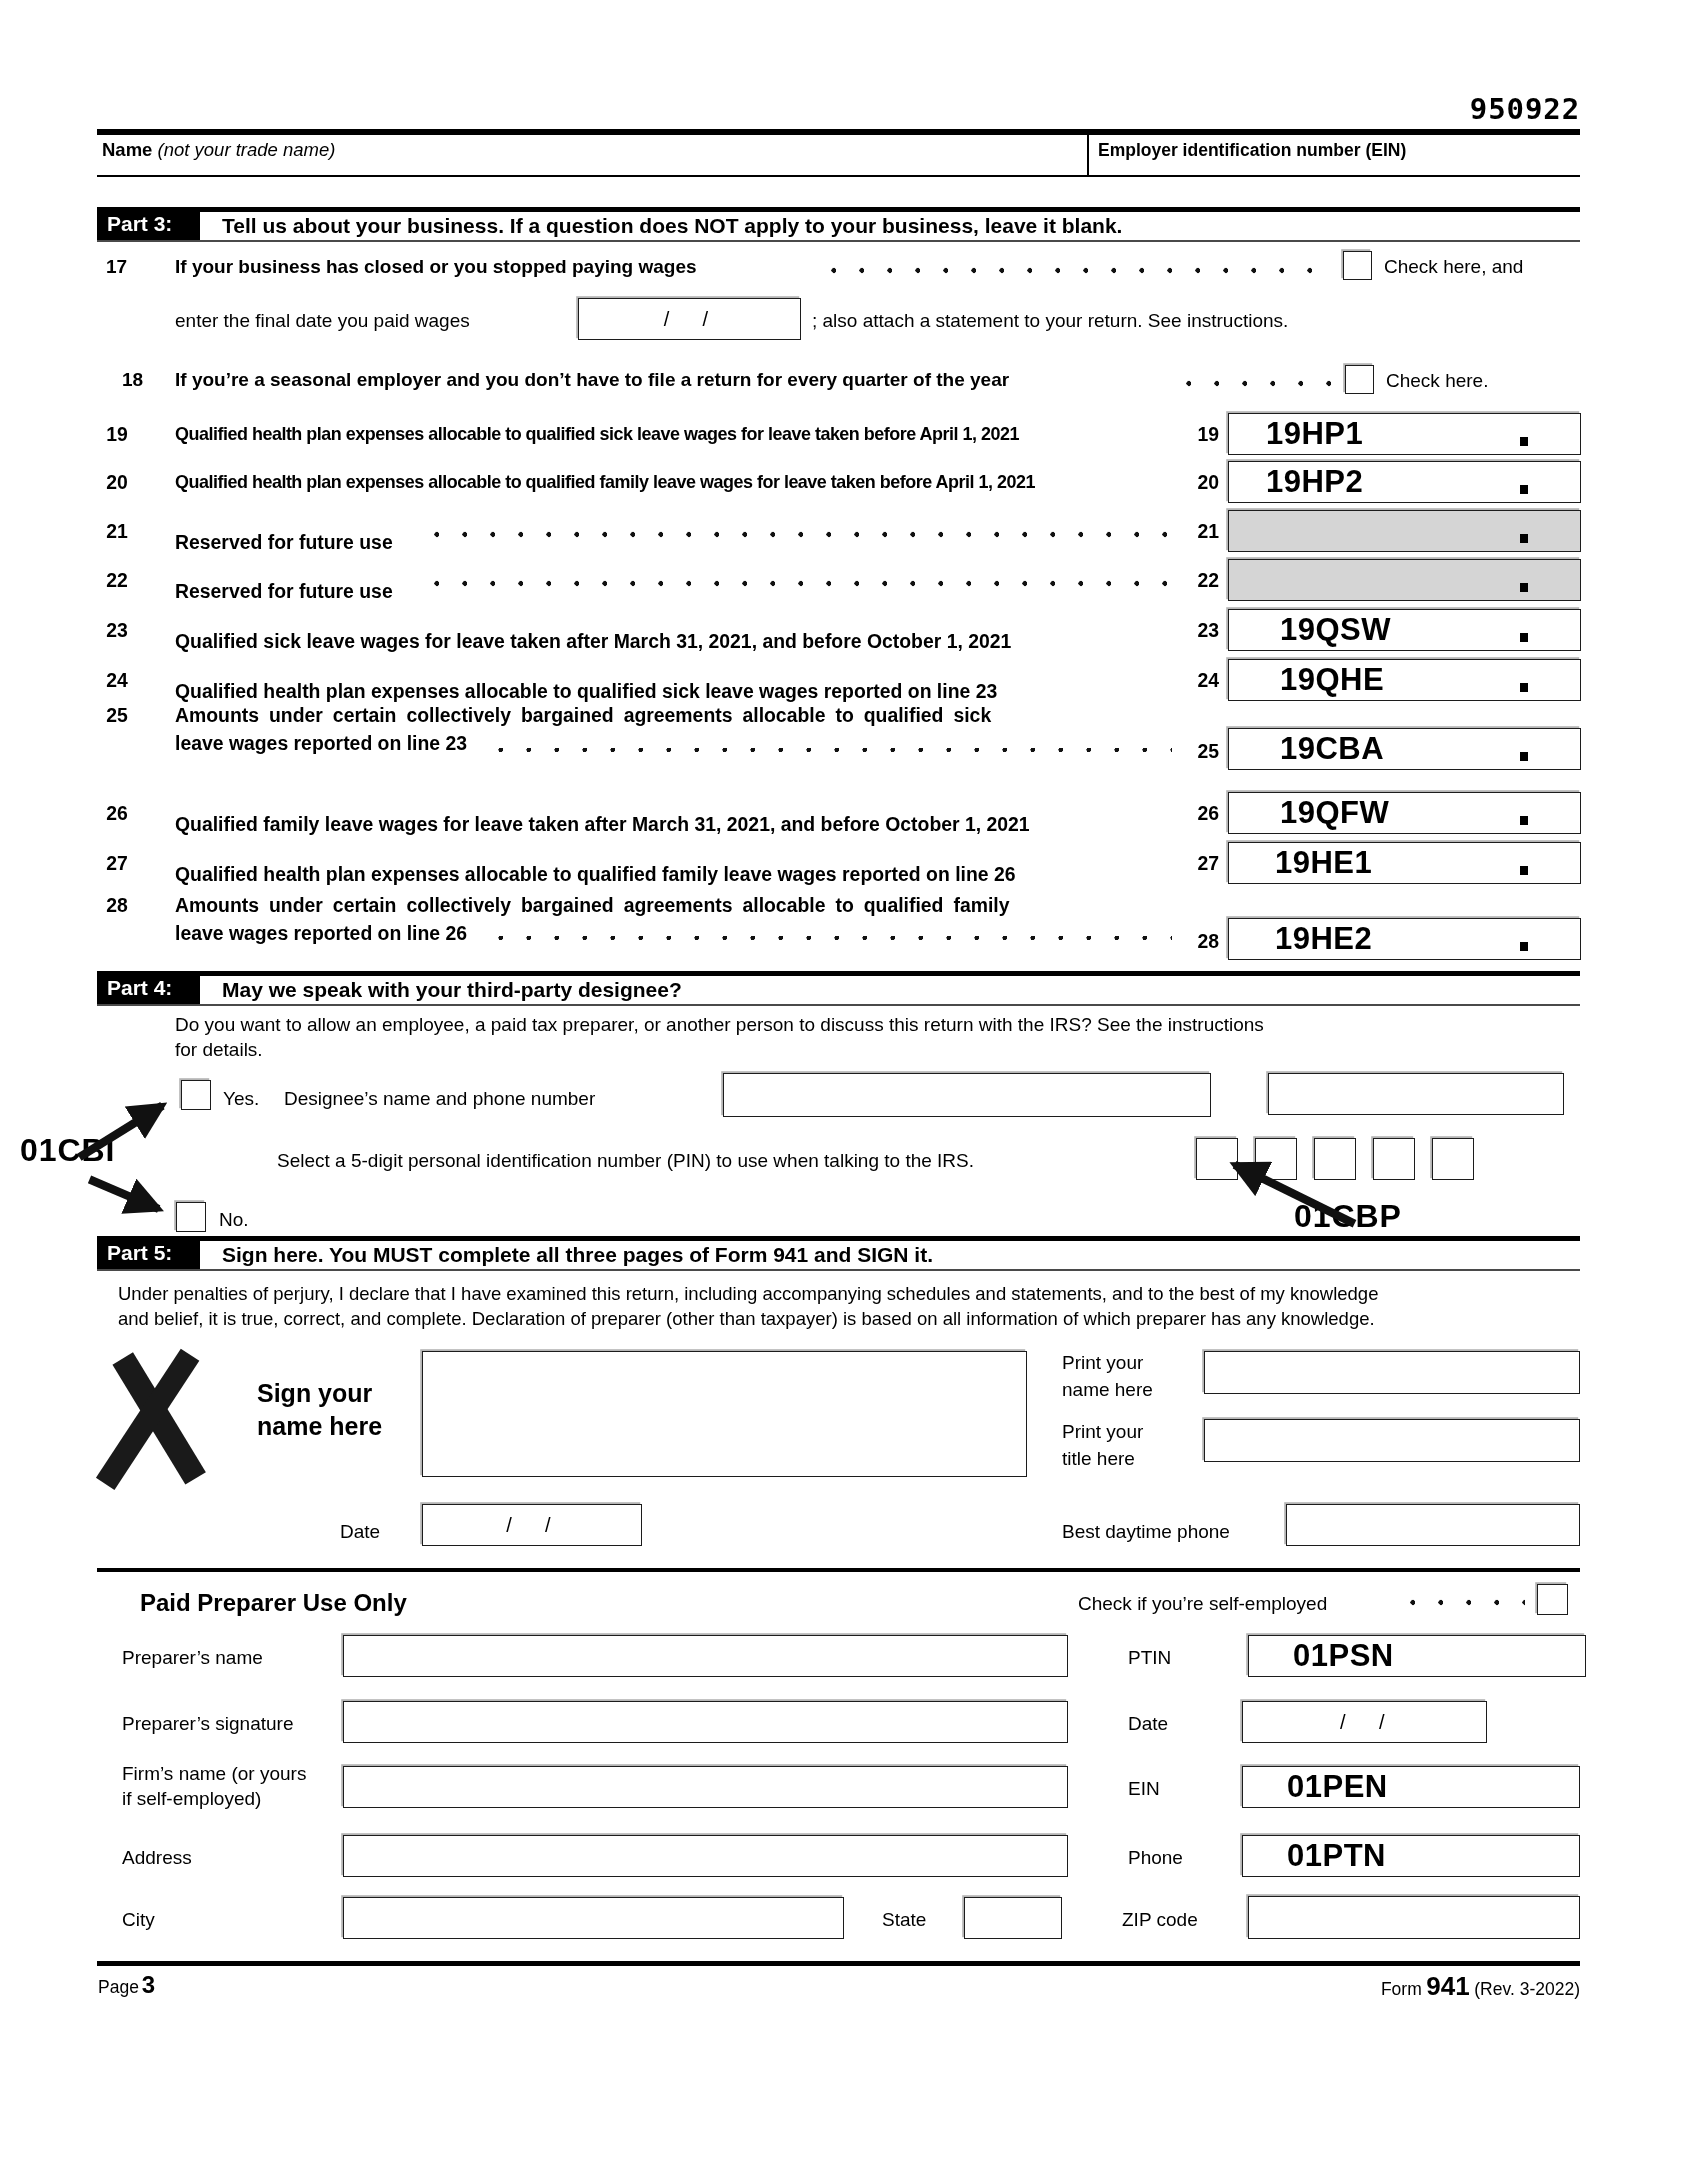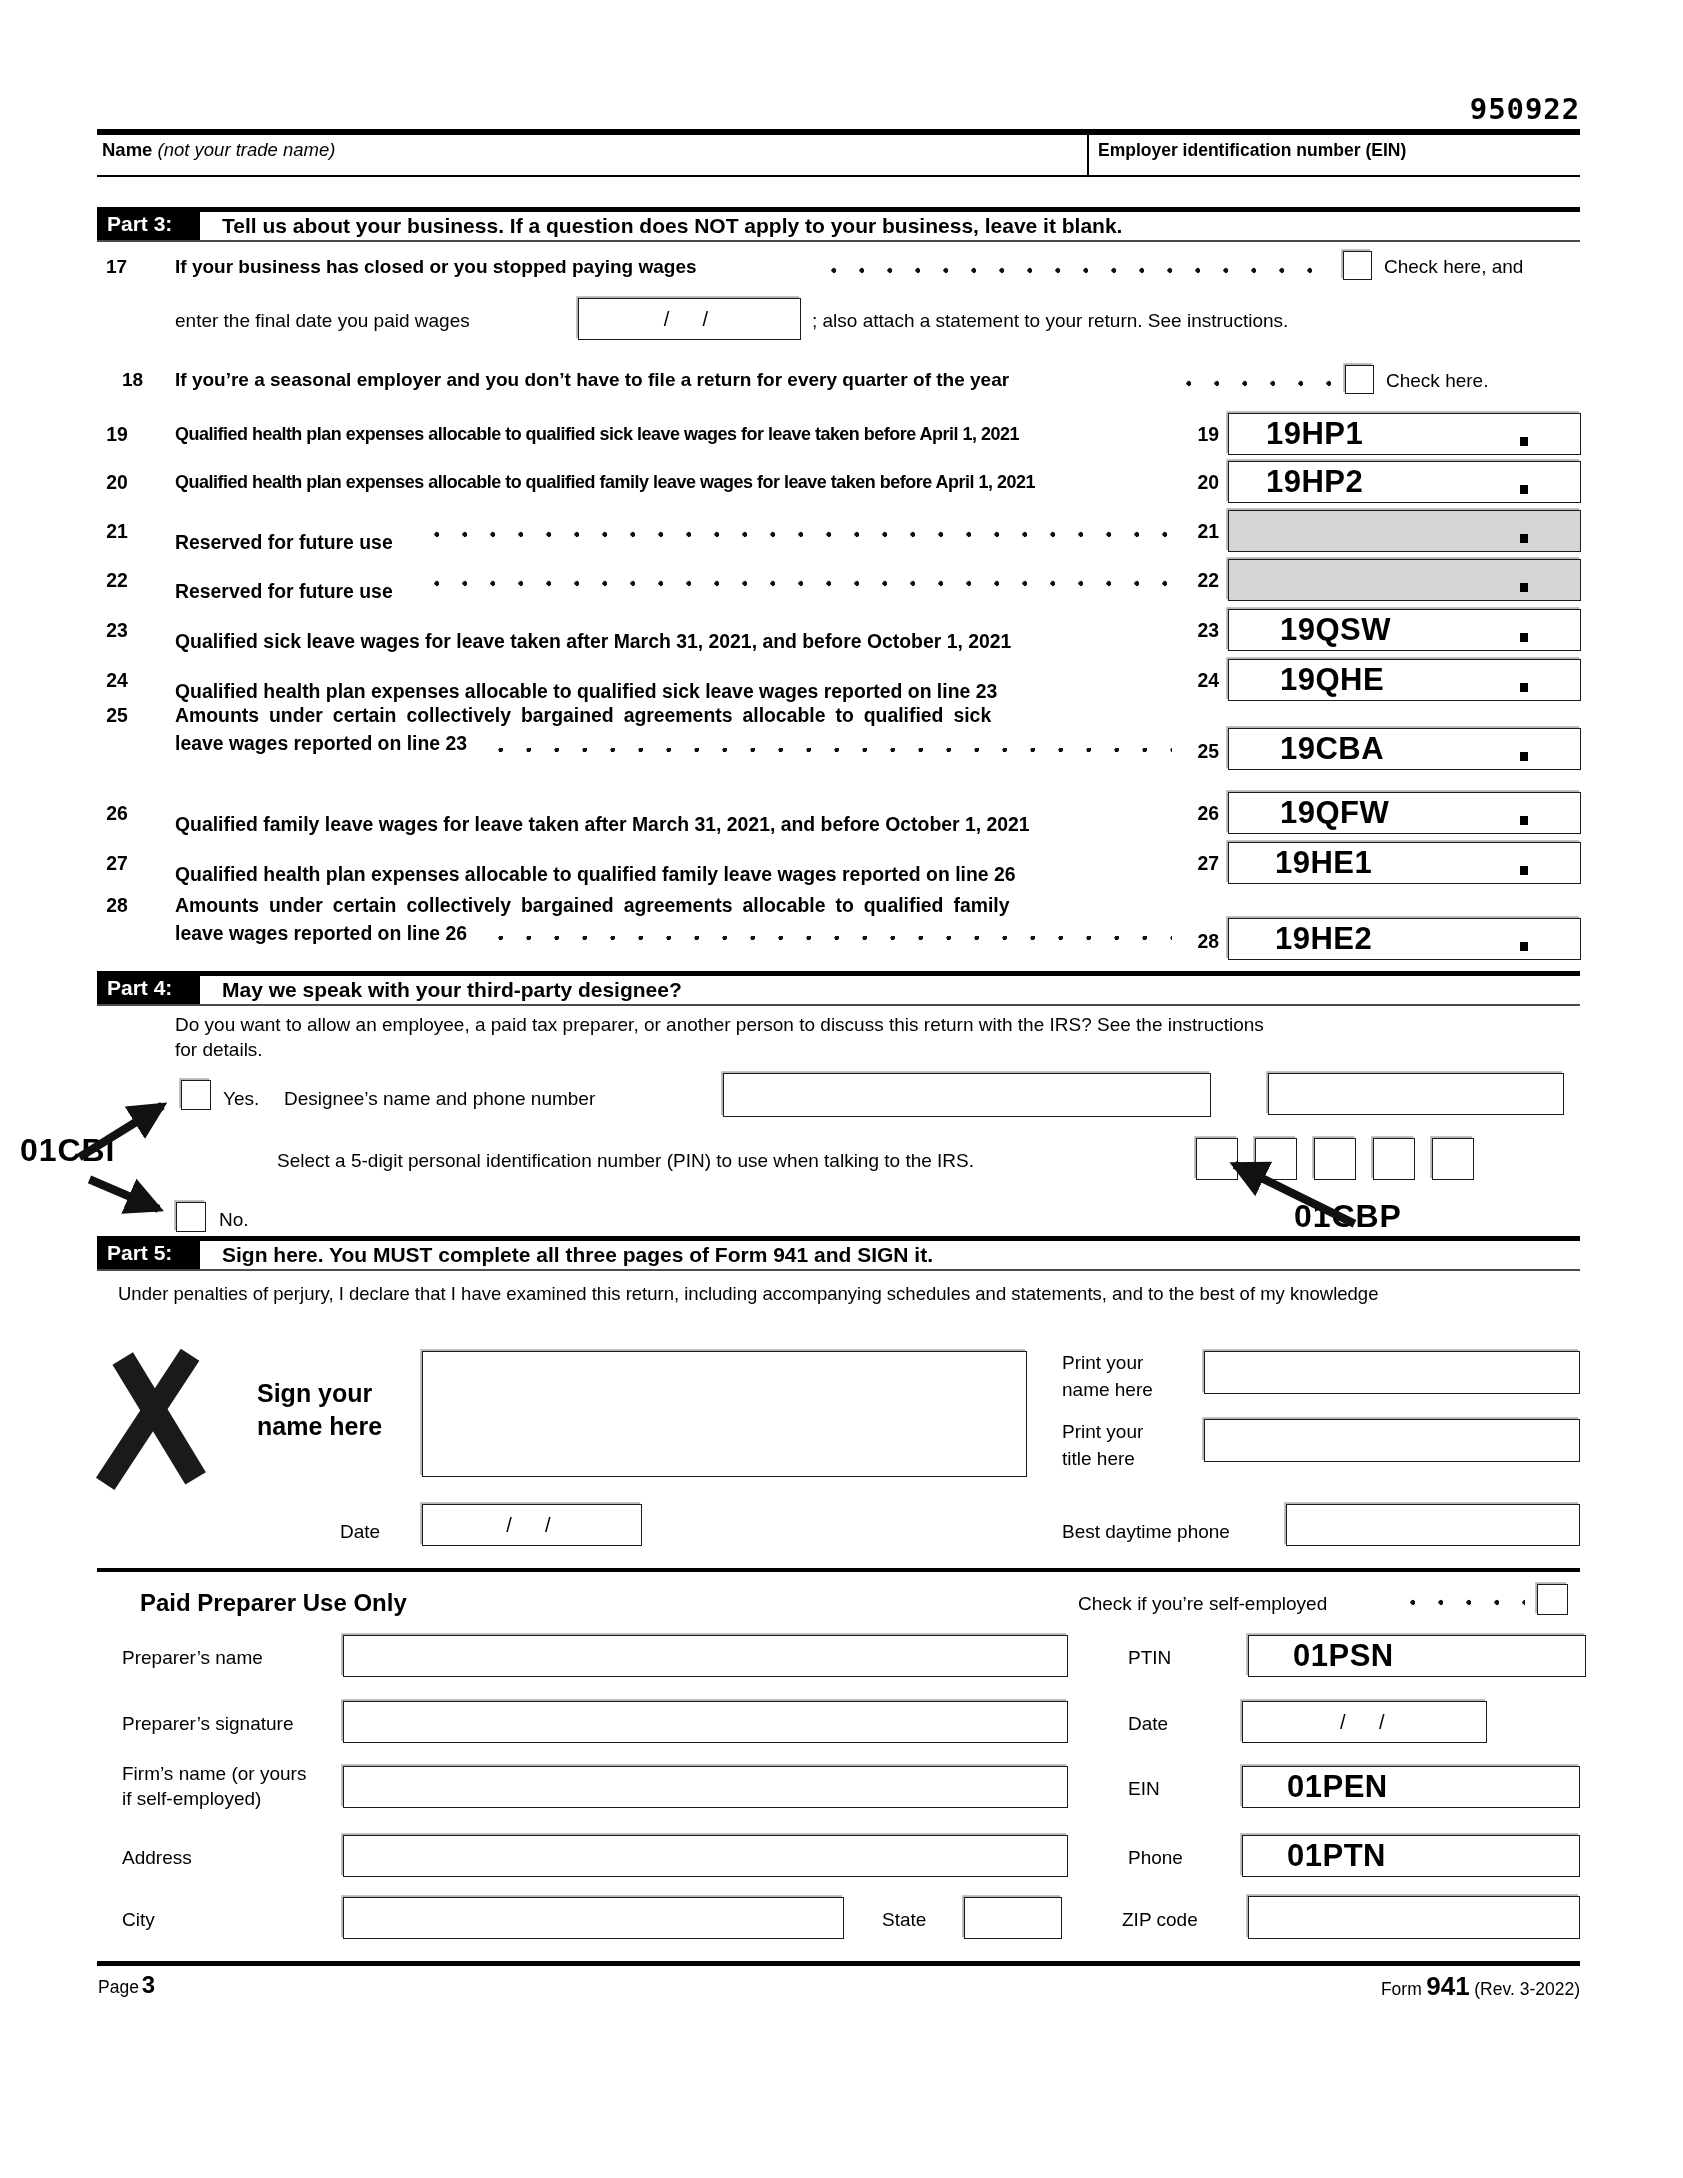--- a/index.html
+++ b/index.html
@@ -232,20 +232,21 @@
 
   <div class="ann" style="left:20px; top:1132px;">01CBI</div>
   <div class="ann" style="left:1294px; top:1198px;">01CBP</div>
 
   <div class="partbar" style="top:1236px;">
     <div class="parttag">Part 5:</div>
     <div class="parttitle">Sign here. You MUST complete all three pages of Form 941 and SIGN it.</div>
   </div>
   <div class="abs t20" style="left:118px; top:1281px; line-height:25px;">
     <div>Under penalties of perjury, I declare that I have examined this return, including accompanying schedules and statements, and to the best of my knowledge</div>
+    <div>and belief, it is true, correct, and complete. Declaration of preparer (other than taxpayer) is based on all information of which preparer has any knowledge.</div>
   </div>
 
   <div class="abs b" style="left:257px; top:1377px; font-size:25px; line-height:33px;">
     <div>Sign your</div>
     <div>name here</div>
   </div>
   <div class="box" style="left:422px; top:1351px; width:605px; height:126px;"></div>
 
   <div class="abs t21" style="left:1062px; top:1349px; line-height:27px;">
     <div>Print your</div>

